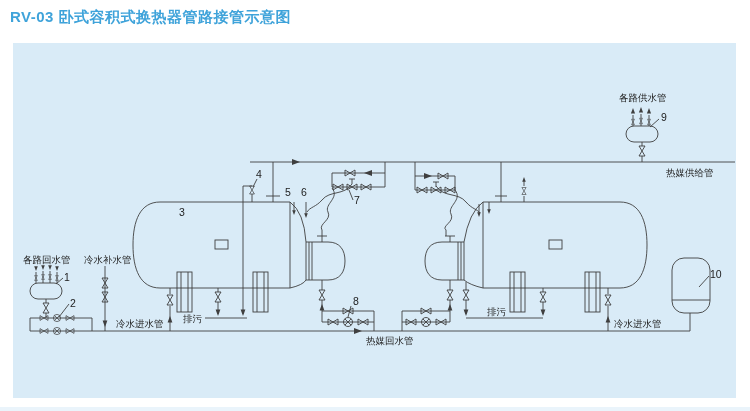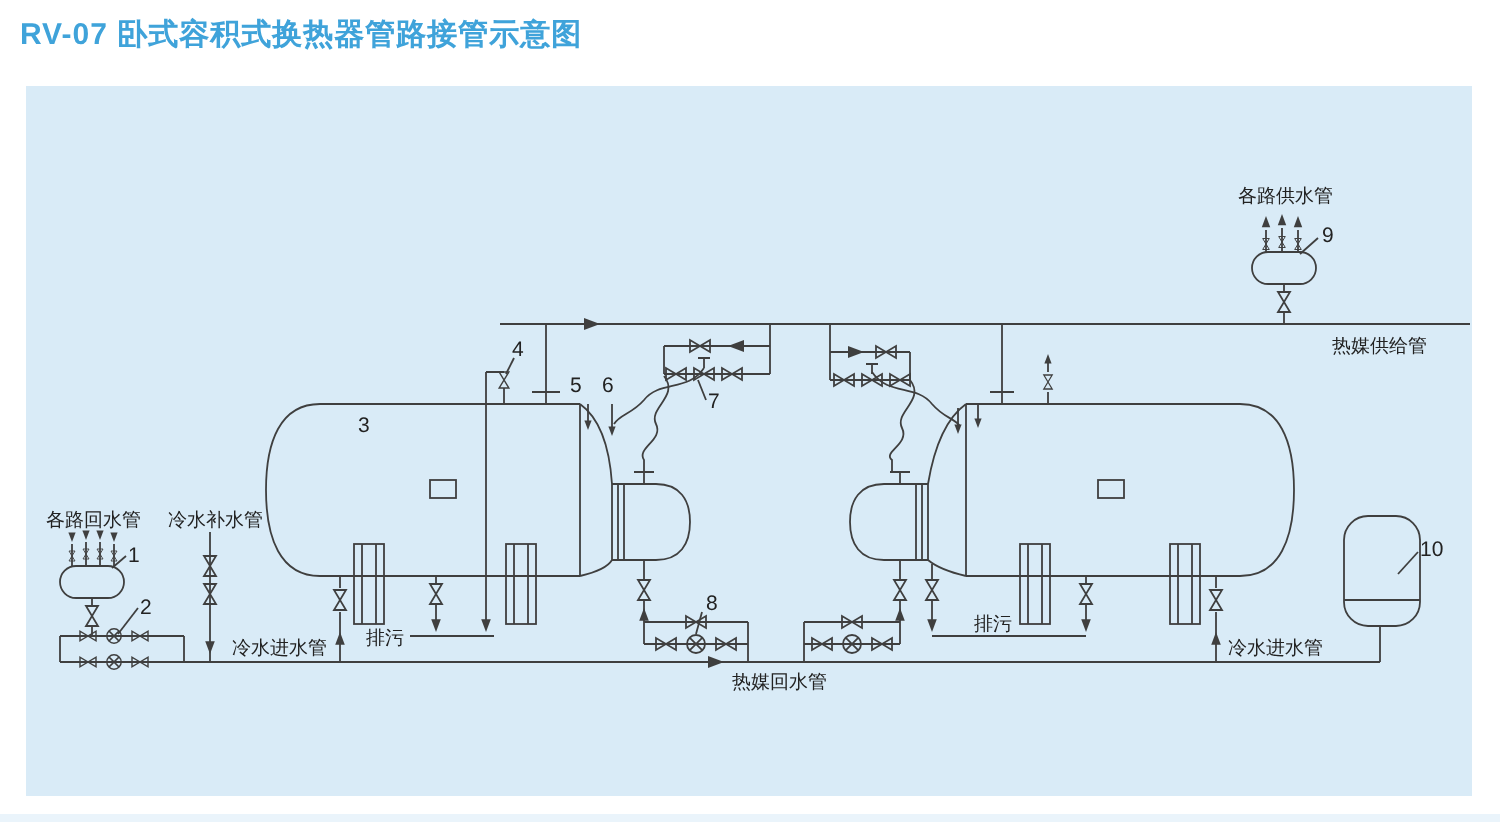--- a/index.html
+++ b/index.html
@@ -13,21 +13,21 @@
   svg{position:absolute;left:0;top:0;}
   .ln{stroke:var(--line,#3f3f3f);stroke-width:0.9;fill:none;}
   .fl{fill:var(--line,#3f3f3f);stroke:none;}
   text{fill:var(--text,#222);font-size:9.5px;font-family:"Liberation Sans","DejaVu Sans",sans-serif;}
   text.num{font-size:10.5px;}
 </style>
 </head>
 <body>
 
 <div class="page">
-  <div class="title">RV-07 卧式容积式换热器管路接管示意图</div>
+  <div class="title">RV-03 卧式容积式换热器管路接管示意图</div>
   <div class="panel"></div>
   <div class="strip"></div>
 
   <svg width="750" height="411" viewBox="0 0 750 411">
     <defs>
       <path id="bwh" d="M-5,-3 L-5,3 L5,-3 L5,3 Z"></path>
       <path id="bwv" d="M-3,-5 L3,-5 L-3,5 L3,5 Z"></path>
       <g id="cx">
           <circle r="4.5"></circle>
           <path d="M-3.2,-3.2 L3.2,3.2 M-3.2,3.2 L3.2,-3.2"></path>

